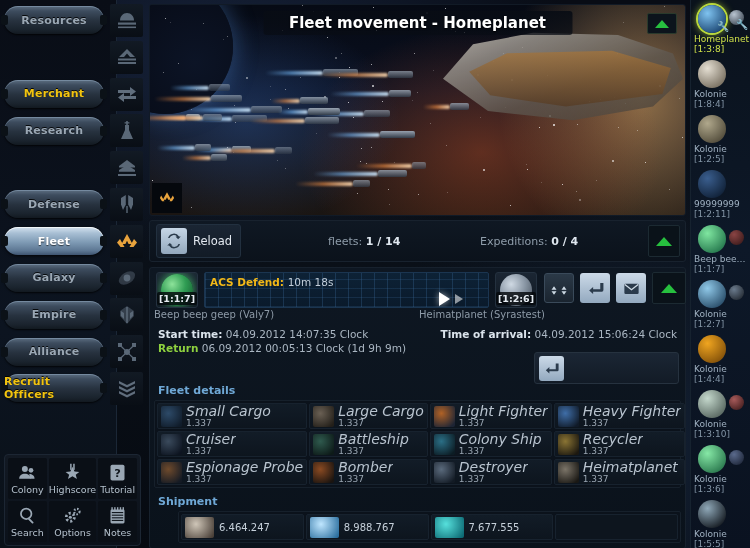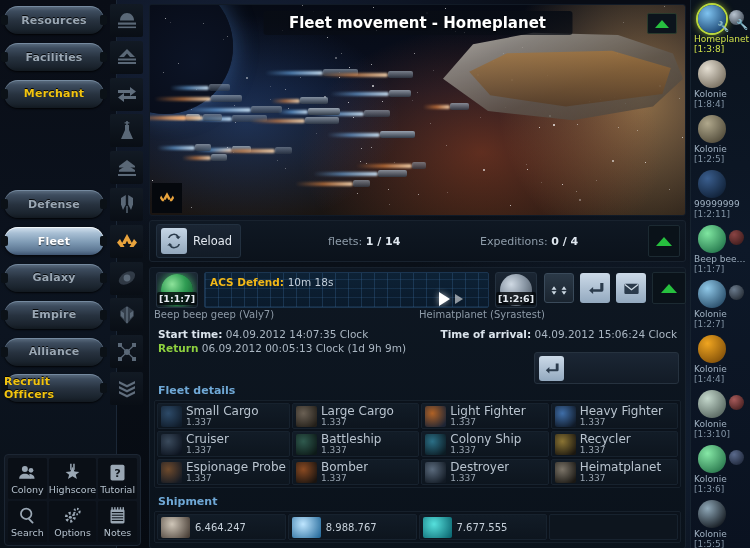--- a/index.html
+++ b/index.html
@@ -357,32 +357,33 @@
     display: flex; align-items: center; gap: 4px;
     background: linear-gradient(180deg,#121c27 0%,#0d151e 100%);
     border: 1px solid #17222e;
     border-radius: 2px;
     padding: 2px 3px;
     height: 26px;
     cursor: pointer;
   }
   .ship-img { width: 21px; height: 21px; border-radius: 2px; flex: 0 0 21px; }
   .ship-txt { line-height: 1.08; overflow: hidden; }
-  .ship-name { font-size: 12px; color: #b9c4cf; white-space: nowrap; }
+  .ship-name { font-size: 14px; color: #b9c4cf; white-space: nowrap; font-style: italic; }
   .ship-count { font-size: 9px; color: #9aa6b2; }
 
   
   #shipment-wrap { margin-top: 7px; }
   #shipment-grid {
     display: grid; grid-template-columns: repeat(4, 1fr);
     gap: 2px;
     background: #0b121b;
     border: 1px solid #16202b;
     border-radius: 2px;
     padding: 2px;
+    margin-left: 24px;
   }
   .res-cell {
     display: flex; align-items: center; gap: 5px;
     background: linear-gradient(180deg,#121c27 0%,#0d151e 100%);
     border: 1px solid #17222e;
     border-radius: 2px;
     height: 26px; padding: 2px 3px;
   }
   .res-img { width: 29px; height: 21px; border-radius: 2px; flex: 0 0 29px; }
   .res-val { font-size: 10px; color: #c6d0da; }
@@ -439,43 +440,43 @@
           </div>
           <div class="menu-icon">
             <svg viewBox="0 0 24 24">
               <path class="ico-fill" d="M12 4c4 0 7 3.2 7 7.5H5C5 7.2 8 4 12 4z"></path>
               <rect class="ico-fill" x="3" y="13.5" width="18" height="2.2"></rect>
               <rect class="ico-fill" x="3" y="17.5" width="18" height="1.6"></rect>
             </svg>
           </div>
         </div>
         <div class="menu-row">
-          <div class="menu-btn">
-            <span class="menu-label">Facilities</span>
-          </div>
           <div class="menu-icon">
             <svg viewBox="0 0 24 24">
               <path class="ico-fill" d="M12 4 L20 12 H15 L12 8.5 L9 12 H4z"></path>
               <rect class="ico-fill" x="3" y="13.5" width="18" height="2"></rect>
               <rect class="ico-fill" x="3" y="17" width="18" height="2"></rect>
             </svg>
           </div>
         </div>
         <div class="menu-row gold">
           <div class="menu-btn">
             <span class="menu-label">Merchant</span>
           </div>
           <div class="menu-icon">
             <svg viewBox="0 0 24 24">
               <path class="ico-fill" d="M3 8h12V5l6 4.5L15 14v-3H3z"></path>
               <path class="ico-fill" d="M21 17H9v3l-6-4.5L9 11v3h12z"></path>
             </svg>
           </div>
         </div>
         <div class="menu-row">
+          <div class="menu-btn">
+            <span class="menu-label">Research</span>
+          </div>
           <div class="menu-icon">
             <svg viewBox="0 0 24 24">
               <rect class="ico-fill" x="11.2" y="2" width="1.6" height="4"></rect>
               <rect class="ico-fill" x="9.6" y="3.2" width="4.8" height="1.3"></rect>
               <path class="ico-fill" d="M10 6h4v5l4 9H6l4-9z"></path>
             </svg>
           </div>
         </div>
         <div class="menu-row">
           <div class="menu-icon">

